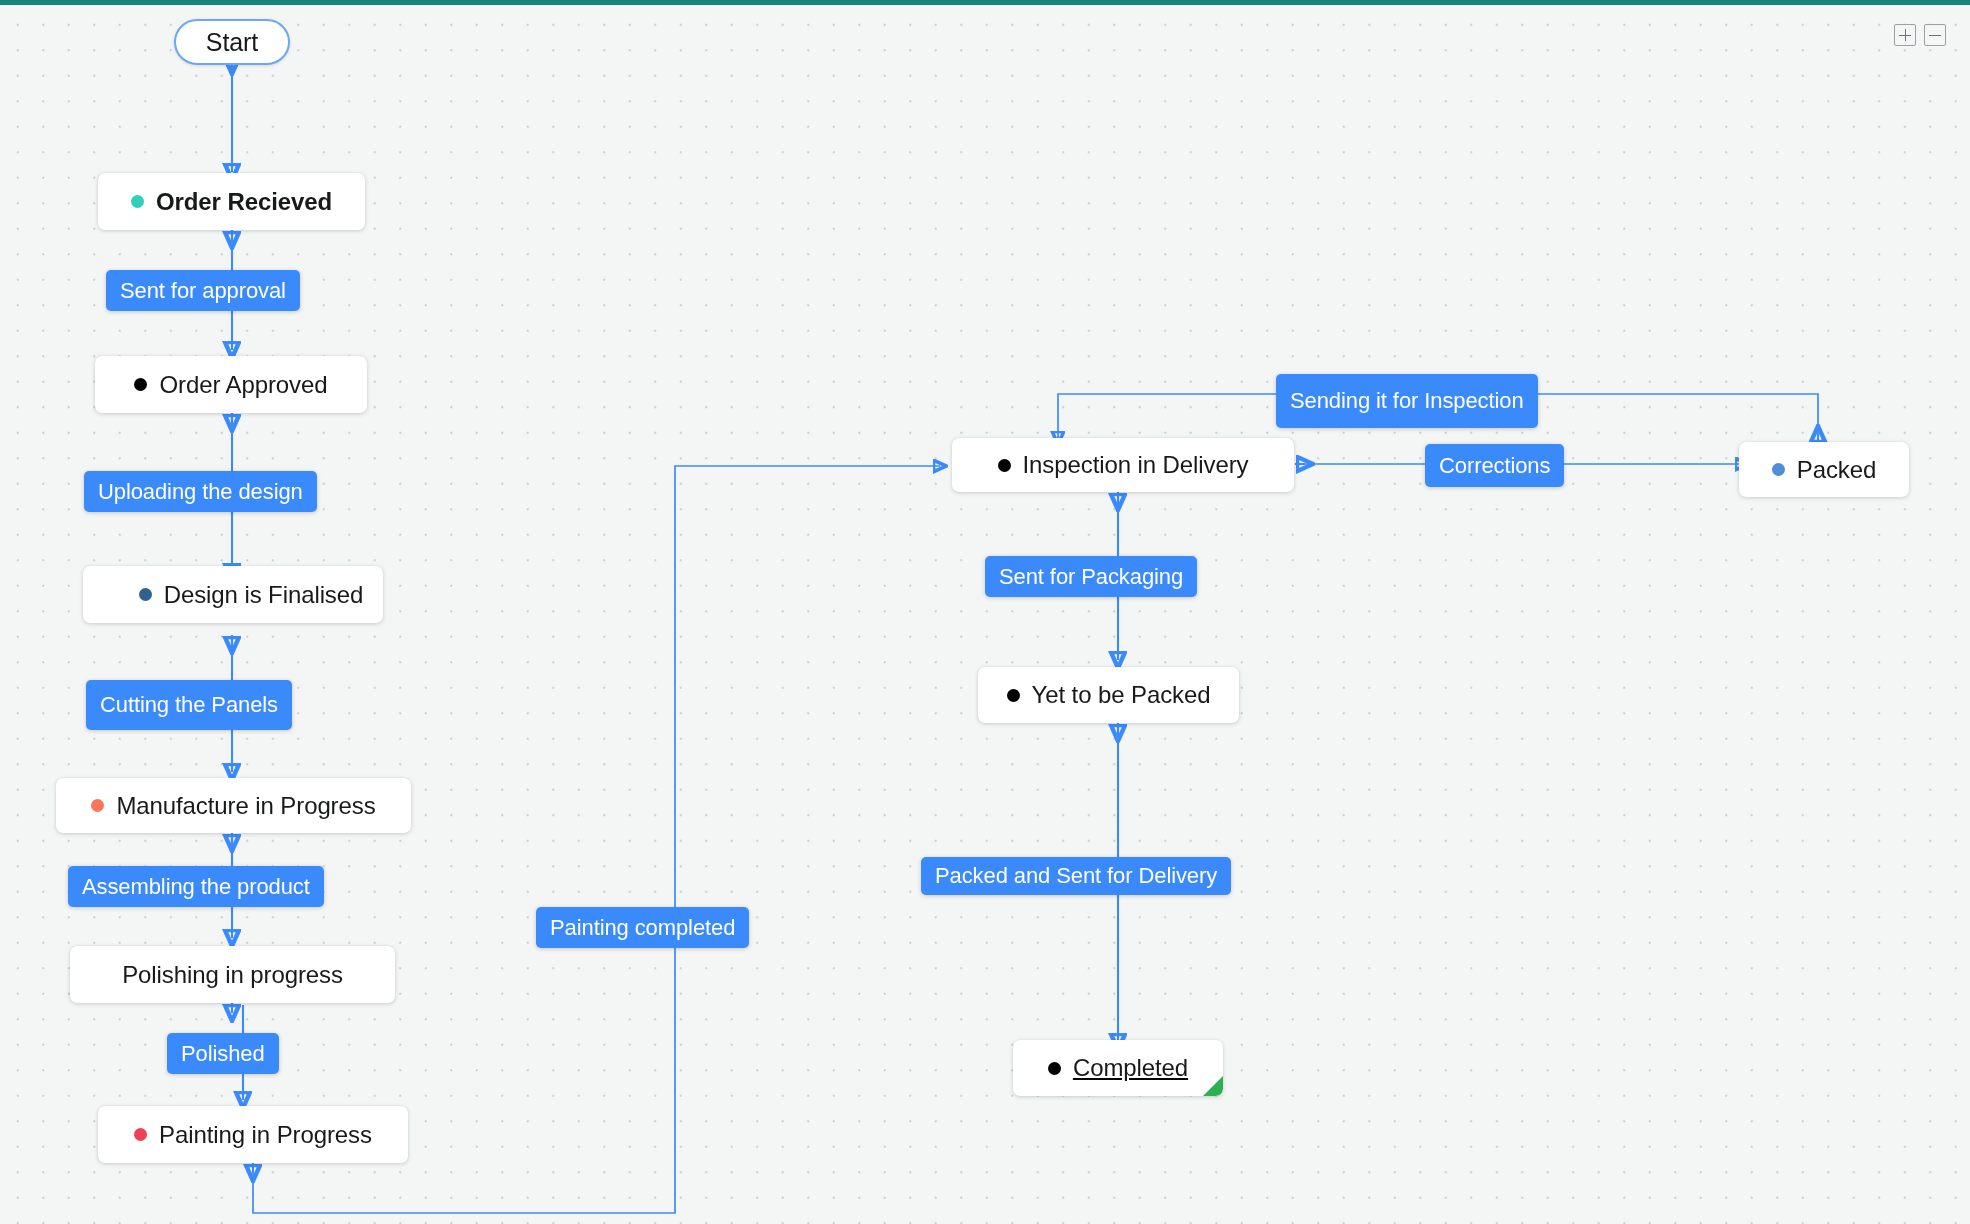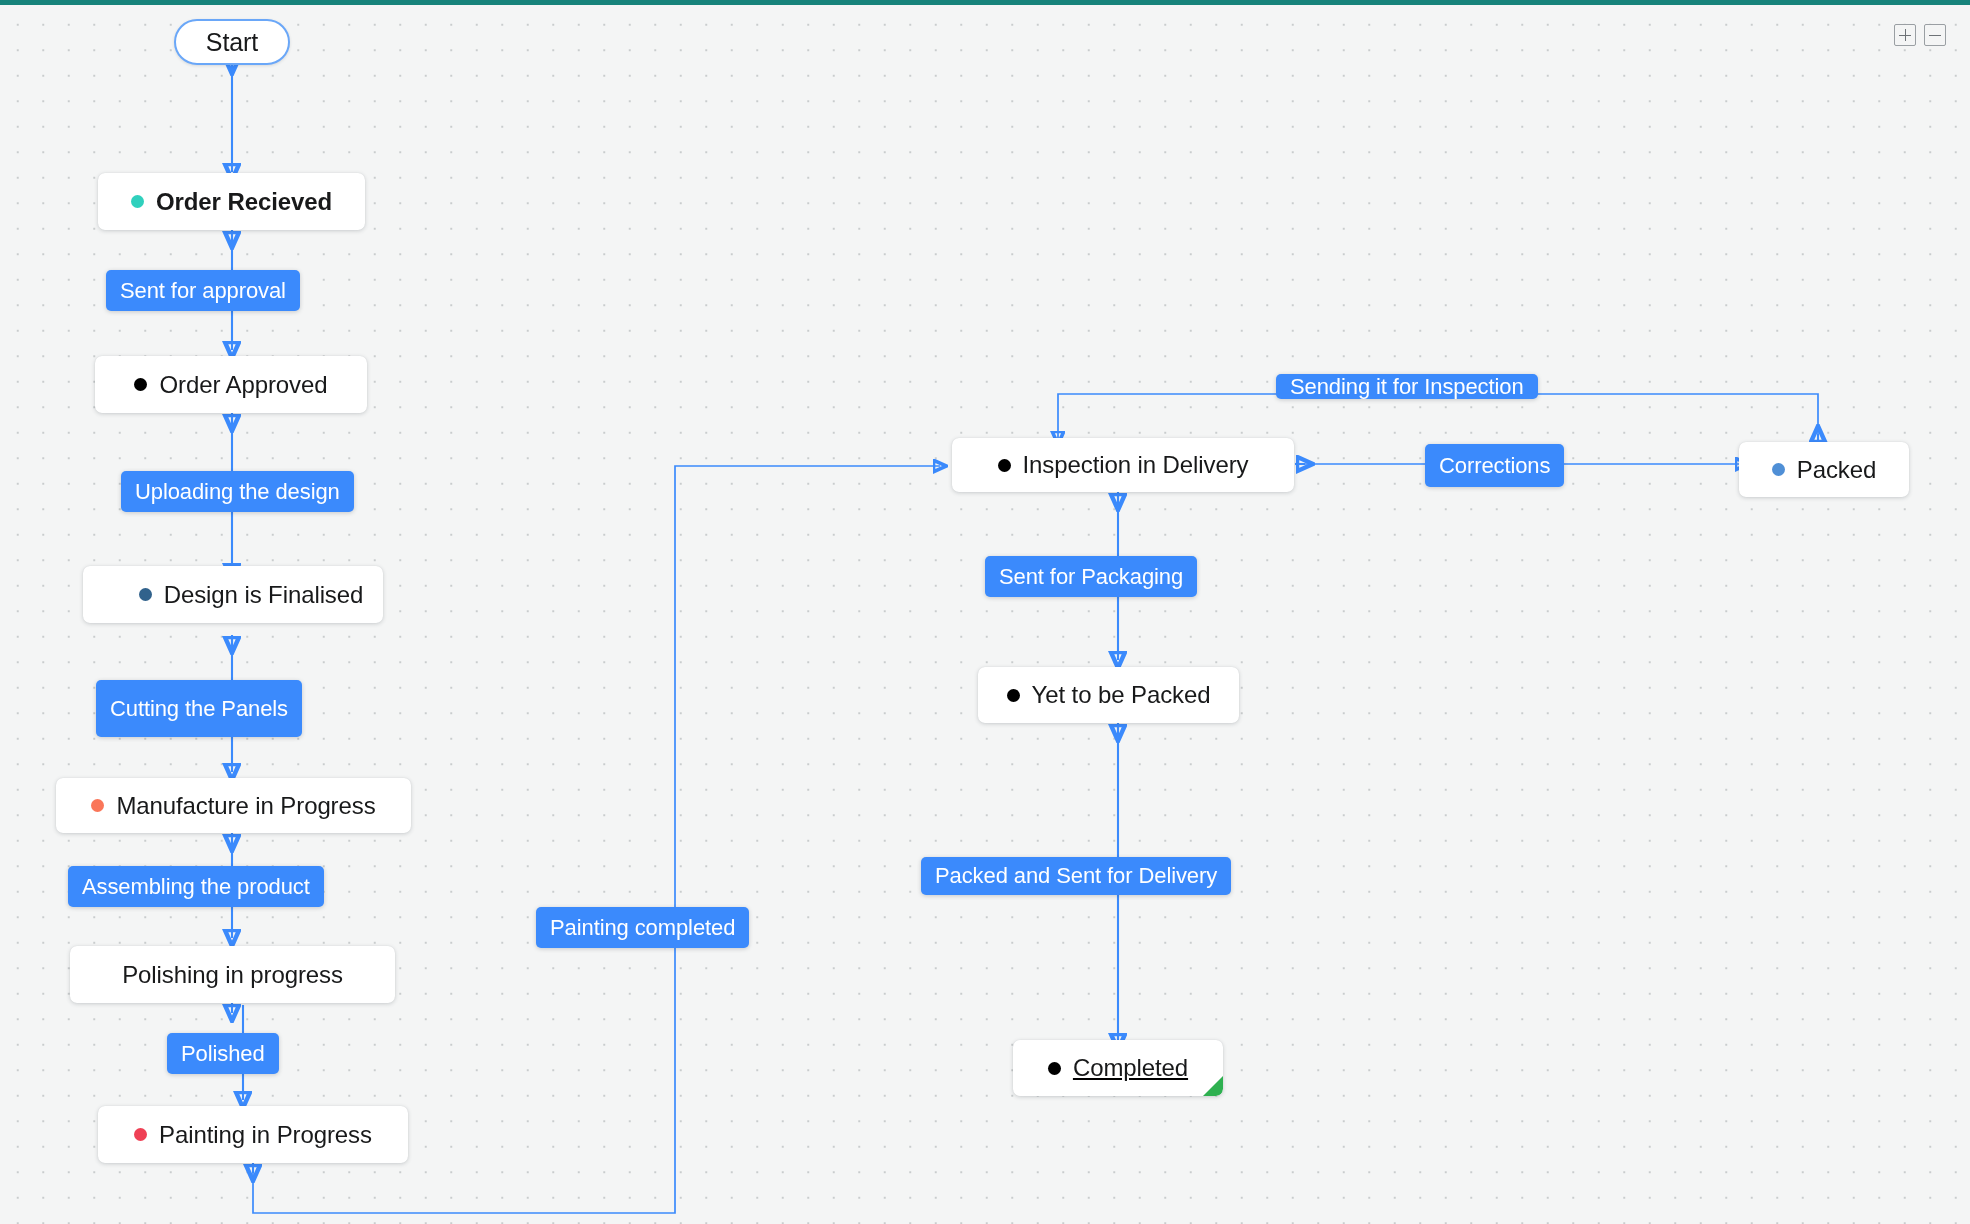--- a/index.html
+++ b/index.html
@@ -271,41 +271,41 @@
   <div class="node" style="left:1013px; top:1040px; width:210px; height:56px; position:absolute; overflow:hidden;text-decoration:underline;">
     <span class="dot" style="background:#000000"></span>
     <span class="label">Completed</span>
     <span class="corner-flag"></span>
   </div>
 
   <div class="edge-label" style="left:106px; top:270px; height:41px;">
     <span>Sent for approval</span>
   </div>
 
-  <div class="edge-label" style="left:84px; top:471px; height:41px;margin-left:37px;">
+  <div class="edge-label" style="left:84px; top:471px; height:41px;">
     <span>Uploading the design</span>
   </div>
 
-  <div class="edge-label" style="left:96px; top:680px; height:57px;">
+  <div class="edge-label" style="left:86px; top:680px; height:50px;">
     <span>Cutting the Panels</span>
   </div>
 
   <div class="edge-label" style="left:68px; top:866px; height:41px;">
     <span>Assembling the product</span>
   </div>
 
   <div class="edge-label" style="left:167px; top:1033px; height:41px;">
     <span>Polished</span>
   </div>
 
   <div class="edge-label" style="left:536px; top:907px; height:41px;">
     <span>Painting completed</span>
   </div>
 
-  <div class="edge-label" style="left:1276px; top:374px; height:25px;">
+  <div class="edge-label" style="left:1276px; top:374px; height:54px;">
     <span>Sending it for Inspection</span>
   </div>
 
   <div class="edge-label" style="left:1425px; top:444px; height:43px;">
     <span>Corrections</span>
   </div>
 
   <div class="edge-label" style="left:985px; top:556px; height:41px;">
     <span>Sent for Packaging</span>
   </div>

